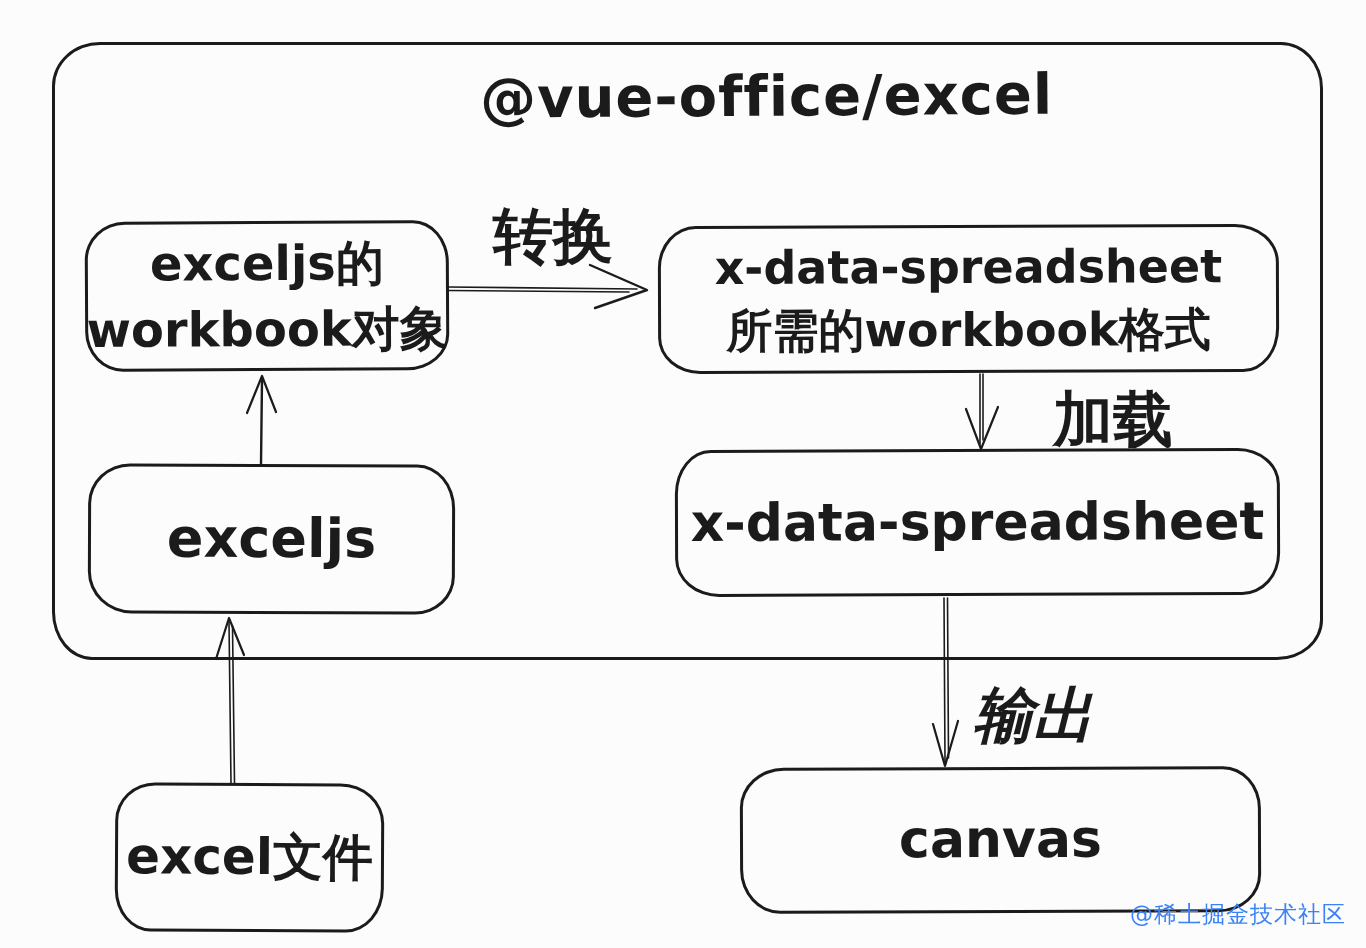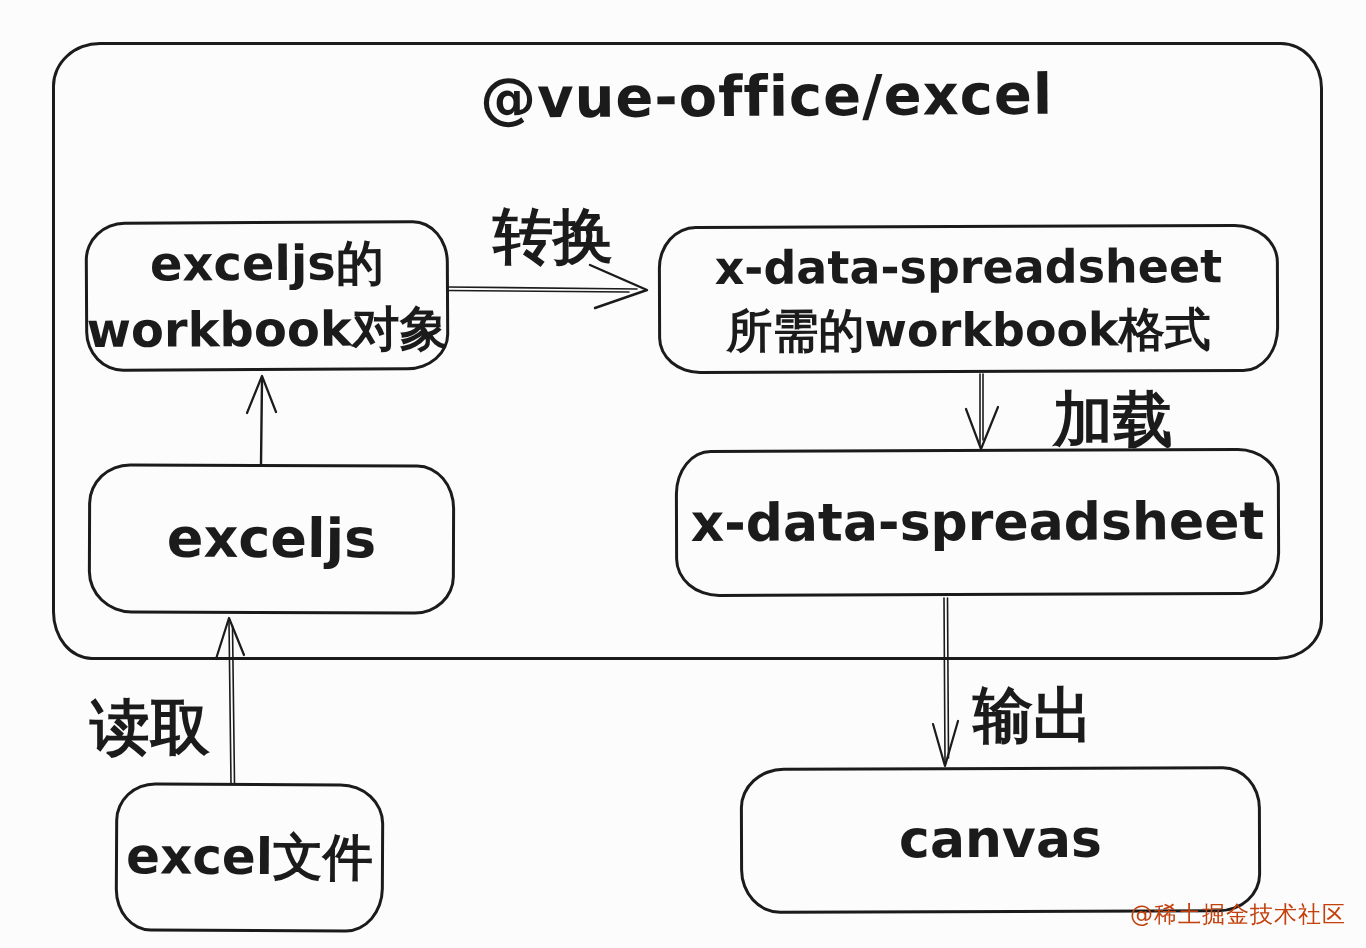--- a/index.html
+++ b/index.html
@@ -110,29 +110,29 @@
     position: absolute;
     transform: translate(-50%, -50%);
     font-size: 60px;
     font-weight: 600;
     white-space: nowrap;
   }
   .label-convert { left: 553px; top: 237px; }
   .label-obtain  { left: 176px; top: 430px; }
   .label-load    { left: 1081px; top: 420px; margin-left: 32px; }
   .label-read    { left: 150px; top: 728px; }
-  .label-output  { left: 1033px; top: 716px; }
+  .label-output  { left: 1033px; top: 716px; font-style: italic; }
   
   .watermark {
     position: absolute;
     right: 20px;
     bottom: 18px;
     font-size: 23px;
     font-weight: 400;
-    color: #c2410c;
+    color: #3b82f6;
     letter-spacing: 1px;
   }
 </style>
 </head>
 <body>
 
 <div class="stage">
 
   <div class="pkg-container"></div>
 
@@ -191,18 +191,17 @@
 
     <g>
       <line x1="944" y1="598" x2="945" y2="762" stroke-width="1.6"></line>
       <line x1="947.5" y1="598" x2="948.5" y2="758" stroke-width="1.6"></line>
       <polyline points="933,724 945,766 958,721" stroke-width="2.2"></polyline>
     </g>
   </svg>
 
   <div class="edge-label label-convert">转换</div>
   <div class="edge-label label-load">加载</div>
-  <div class="edge-label label-read">读取</div>
   <div class="edge-label label-output">输出</div>
 
   <div class="watermark">@稀土掘金技术社区</div>
 
 </div>
 
 </body></html>

